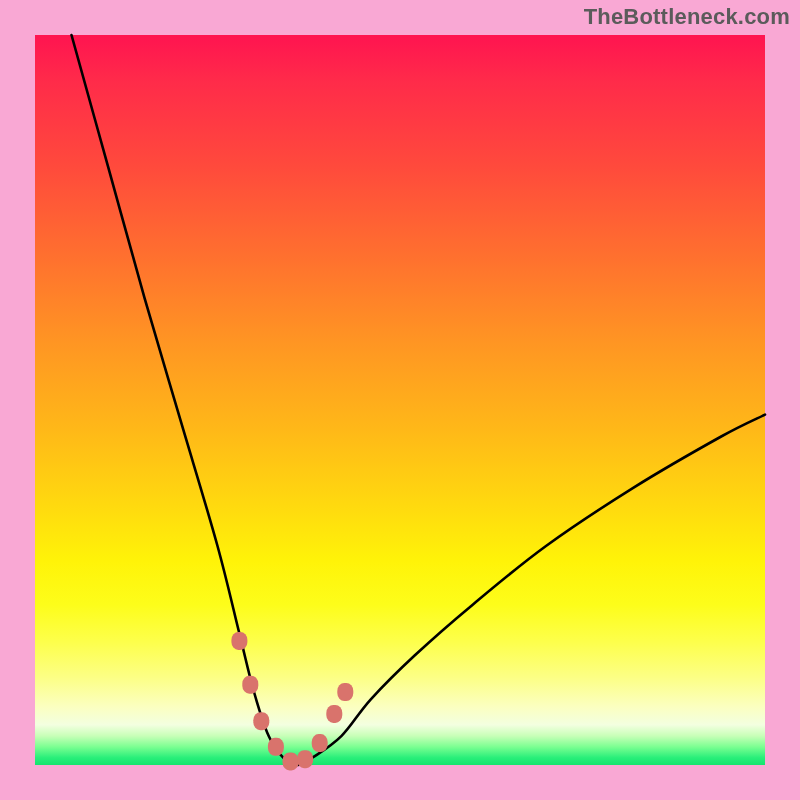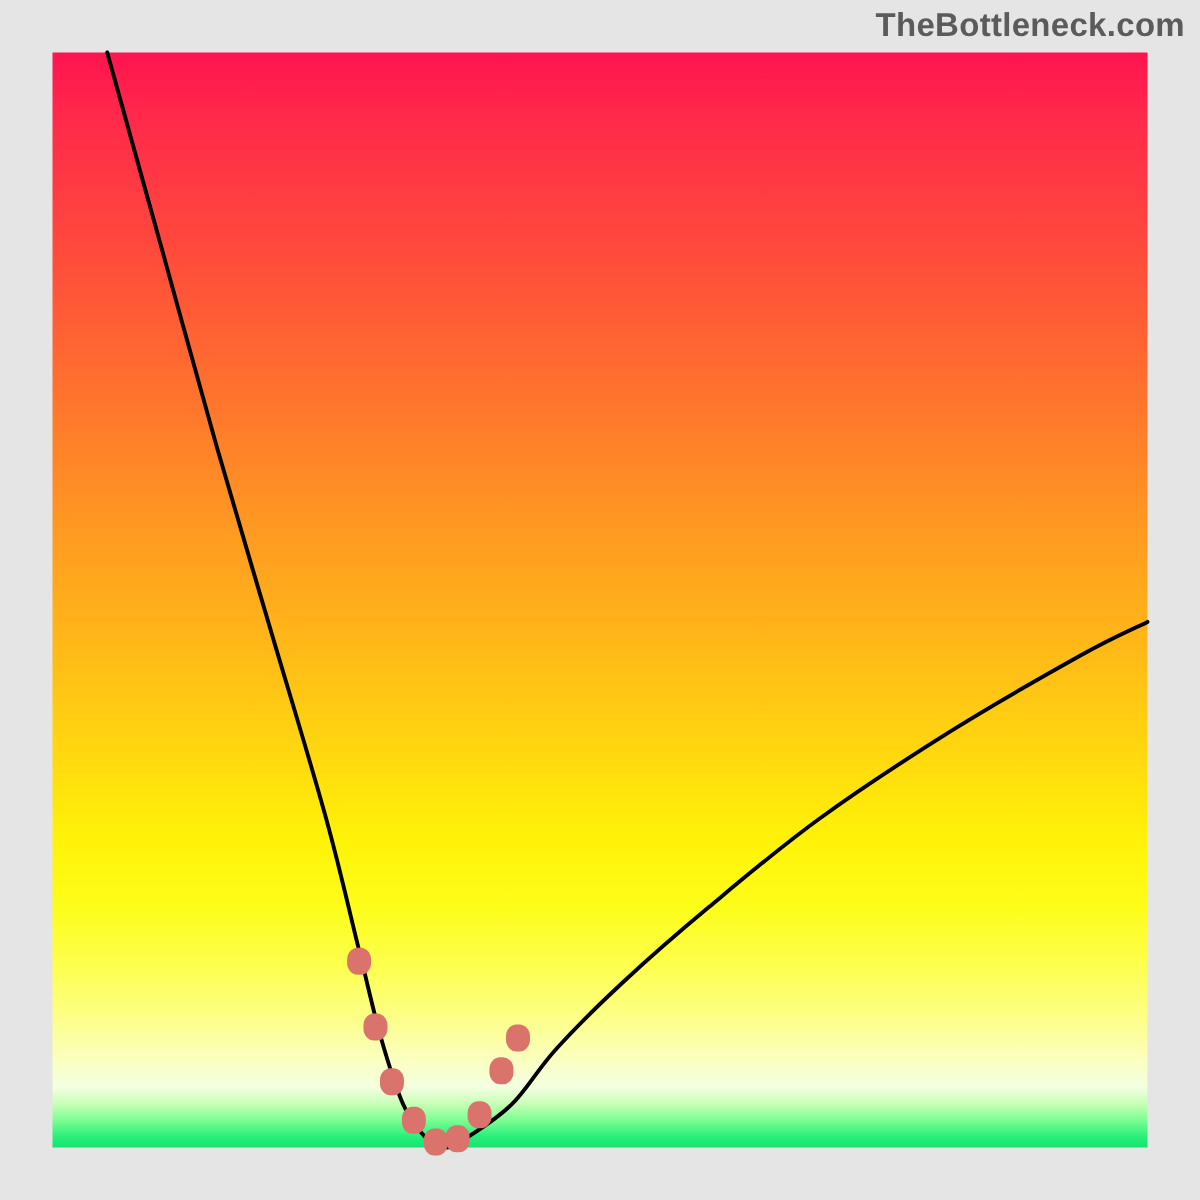--- a/index.html
+++ b/index.html
@@ -10,21 +10,21 @@
     background: #000;
     overflow: hidden;
     font-family: Arial, Helvetica, sans-serif;
   }
   .frame {
     position: absolute;
     left: 0;
     top: 0;
     width: 800px;
     height: 800px;
-    background: #e5e5e5;
+    background: #f9a8d4;
   }
   .watermark {
     position: absolute;
     top: 4px;
     right: 10px;
     font-size: 22px;
     font-weight: 600;
     color: #5b5b5b;
     letter-spacing: 0.2px;
   }

